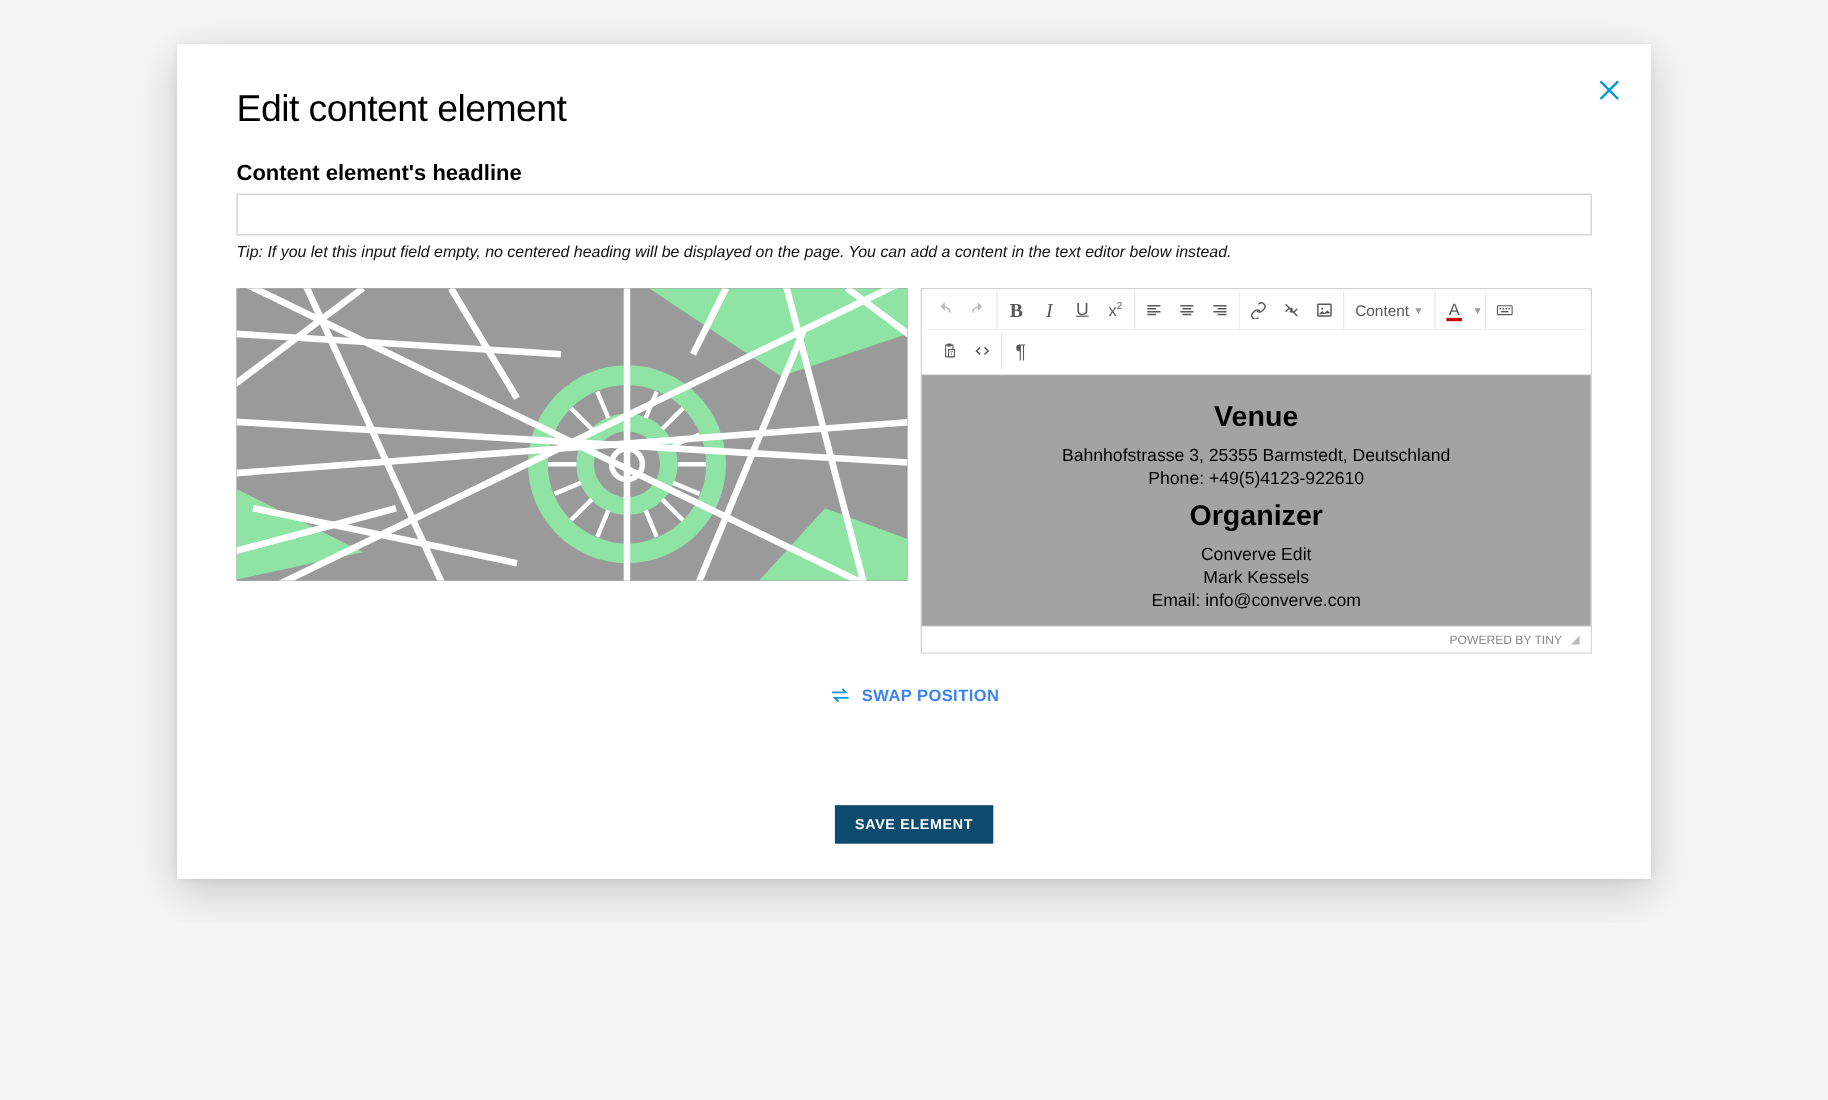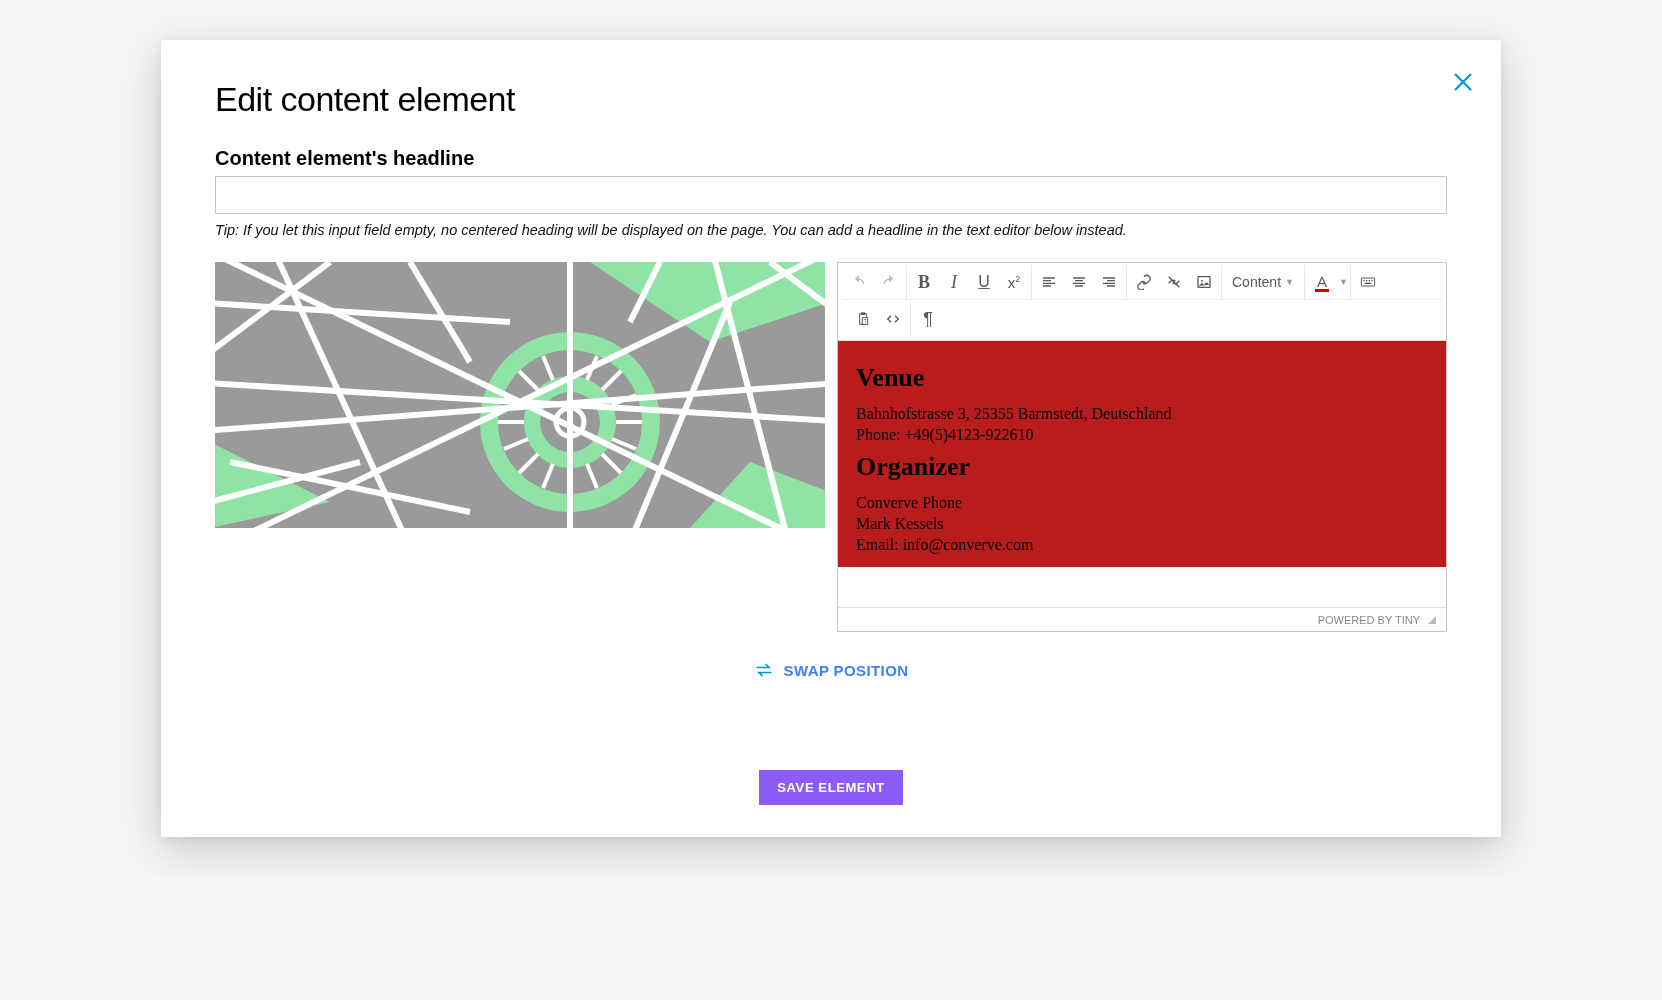--- a/index.html
+++ b/index.html
@@ -110,24 +110,23 @@
   }
   .caret { font-size: 9px; color: #999; }
   .toolbar-row2 {
     width: 100%;
     display: flex;
     border-top: 1px solid #eee;
     padding: 2px 4px;
   }
   .content-area {
     padding: 14px 18px 10px;
-    text-align: left;
+    text-align: center;
     min-height: 210px;
-    background: #b91c1c;
-    font-family: Liberation Serif, serif;
+    background: #a3a3a3;
   }
   .content-area h2 {
     font-size: 26px;
     font-weight: 700;
     margin: 8px 0 12px;
     color: #000;
   }
   .content-area p {
     font-size: 16px;
     margin: 3px 0;
@@ -137,21 +136,20 @@
     border-top: 1px solid #ddd;
     display: flex;
     justify-content: flex-end;
     align-items: center;
     padding: 4px 10px;
     font-size: 11px;
     color: #888;
     position: relative;
     background: #fff;
     height: 24px;
-    margin-top: 40px;
   }
   .statusbar .resize {
     width: 0; height: 0;
     border-left: 8px solid transparent;
     border-bottom: 8px solid #bbb;
     margin-left: 8px;
   }
   .swap {
     display: flex;
     align-items: center;
@@ -163,21 +161,21 @@
     font-size: 15px;
     letter-spacing: 0.4px;
     cursor: pointer;
   }
   .swap svg { width: 20px; height: 20px; stroke: #0097d8; fill: none; stroke-width: 2; }
   .save-wrap {
     text-align: center;
     margin-top: 90px;
   }
   .save-btn {
-    background: #8b5cf6;
+    background: #0c4a6e;
     color: #fff;
     border: none;
     padding: 10px 18px;
     font-size: 13px;
     font-weight: 700;
     letter-spacing: 0.6px;
     cursor: pointer;
   }
   .color-swatch {
     position: relative;
@@ -205,21 +203,21 @@
   <div class="close" role="button">
     <svg viewBox="0 0 24 24" width="24" height="24">
         <path d="M4 4 L20 20 M20 4 L4 20" stroke="#0097d8" stroke-width="2.2" fill="none"></path>
       </svg>
   </div>
 
   <h1 class="title">Edit content element</h1>
 
   <div class="field-label">Content element's headline</div>
   <input class="headline-input" type="text" value="" style="">
-  <div class="tip">Tip: If you let this input field empty, no centered heading will be displayed on the page. You can add a headline in the text editor below instead.</div>
+  <div class="tip">Tip: If you let this input field empty, no centered heading will be displayed on the page. You can add a content in the text editor below instead.</div>
 
   <div class="row">
 
     <div class="map">
       <svg viewBox="0 0 620 266" width="100%" height="100%" preserveAspectRatio="xMidYMid slice">
         <rect width="620" height="266" fill="#9a9a9a"></rect>
 
         <polygon points="380,0 620,0 620,40 500,80 410,20" fill="#8fe3a5"></polygon>
         <polygon points="0,180 120,240 0,266" fill="#8fe3a5"></polygon>
         <polygon points="540,200 620,230 620,266 480,266" fill="#8fe3a5"></polygon>
@@ -385,21 +383,21 @@
               </div>
           </div>
         </div>
       </div>
 
       <div class="content-area">
         <h2>Venue</h2>
         <p>Bahnhofstrasse 3, 25355 Barmstedt, Deutschland</p>
         <p>Phone: +49(5)4123-922610</p>
         <h2>Organizer</h2>
-        <p>Converve Phone</p>
+        <p>Converve Edit</p>
         <p>Mark Kessels</p>
         <p>Email: info@converve.com</p>
       </div>
 
       <div class="statusbar">
         <span>POWERED BY TINY</span>
         <div class="resize"></div>
       </div>
     </div>
   </div>

